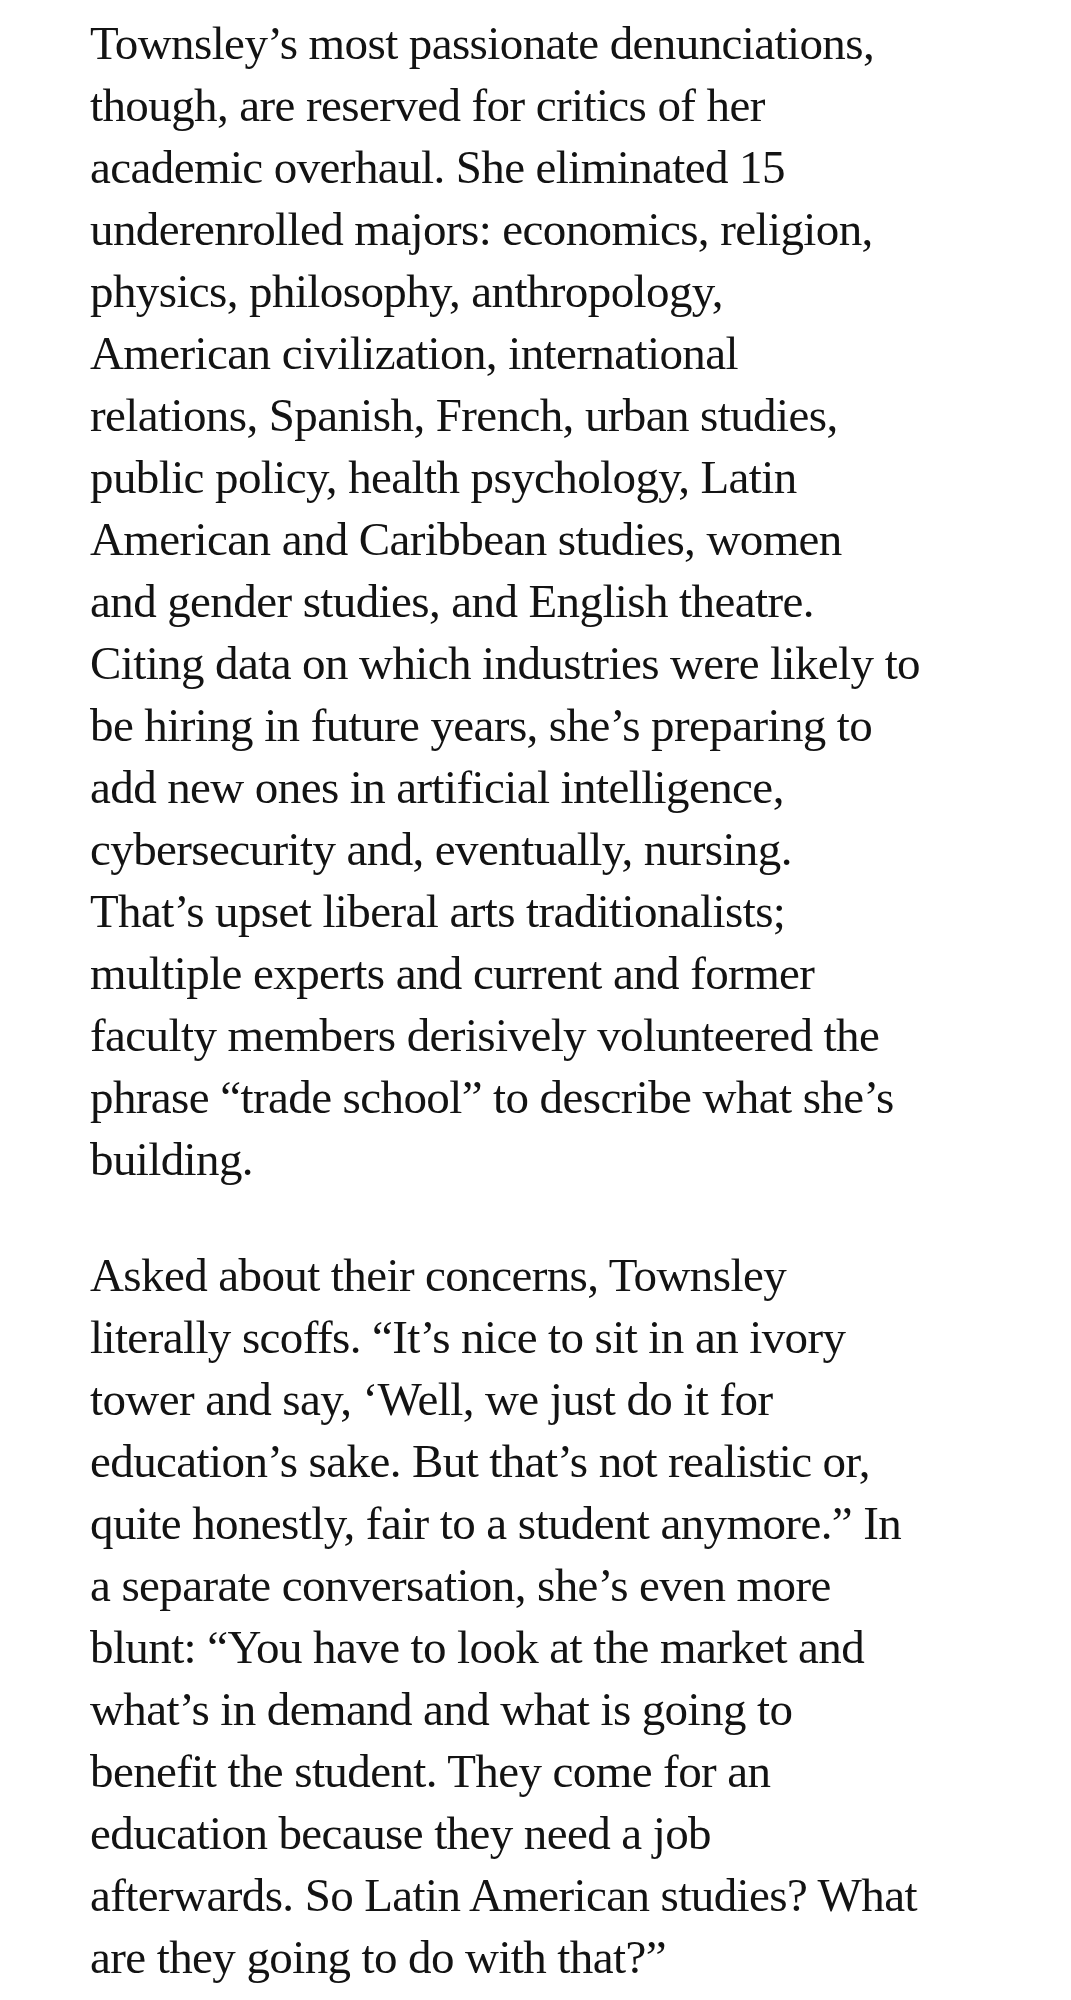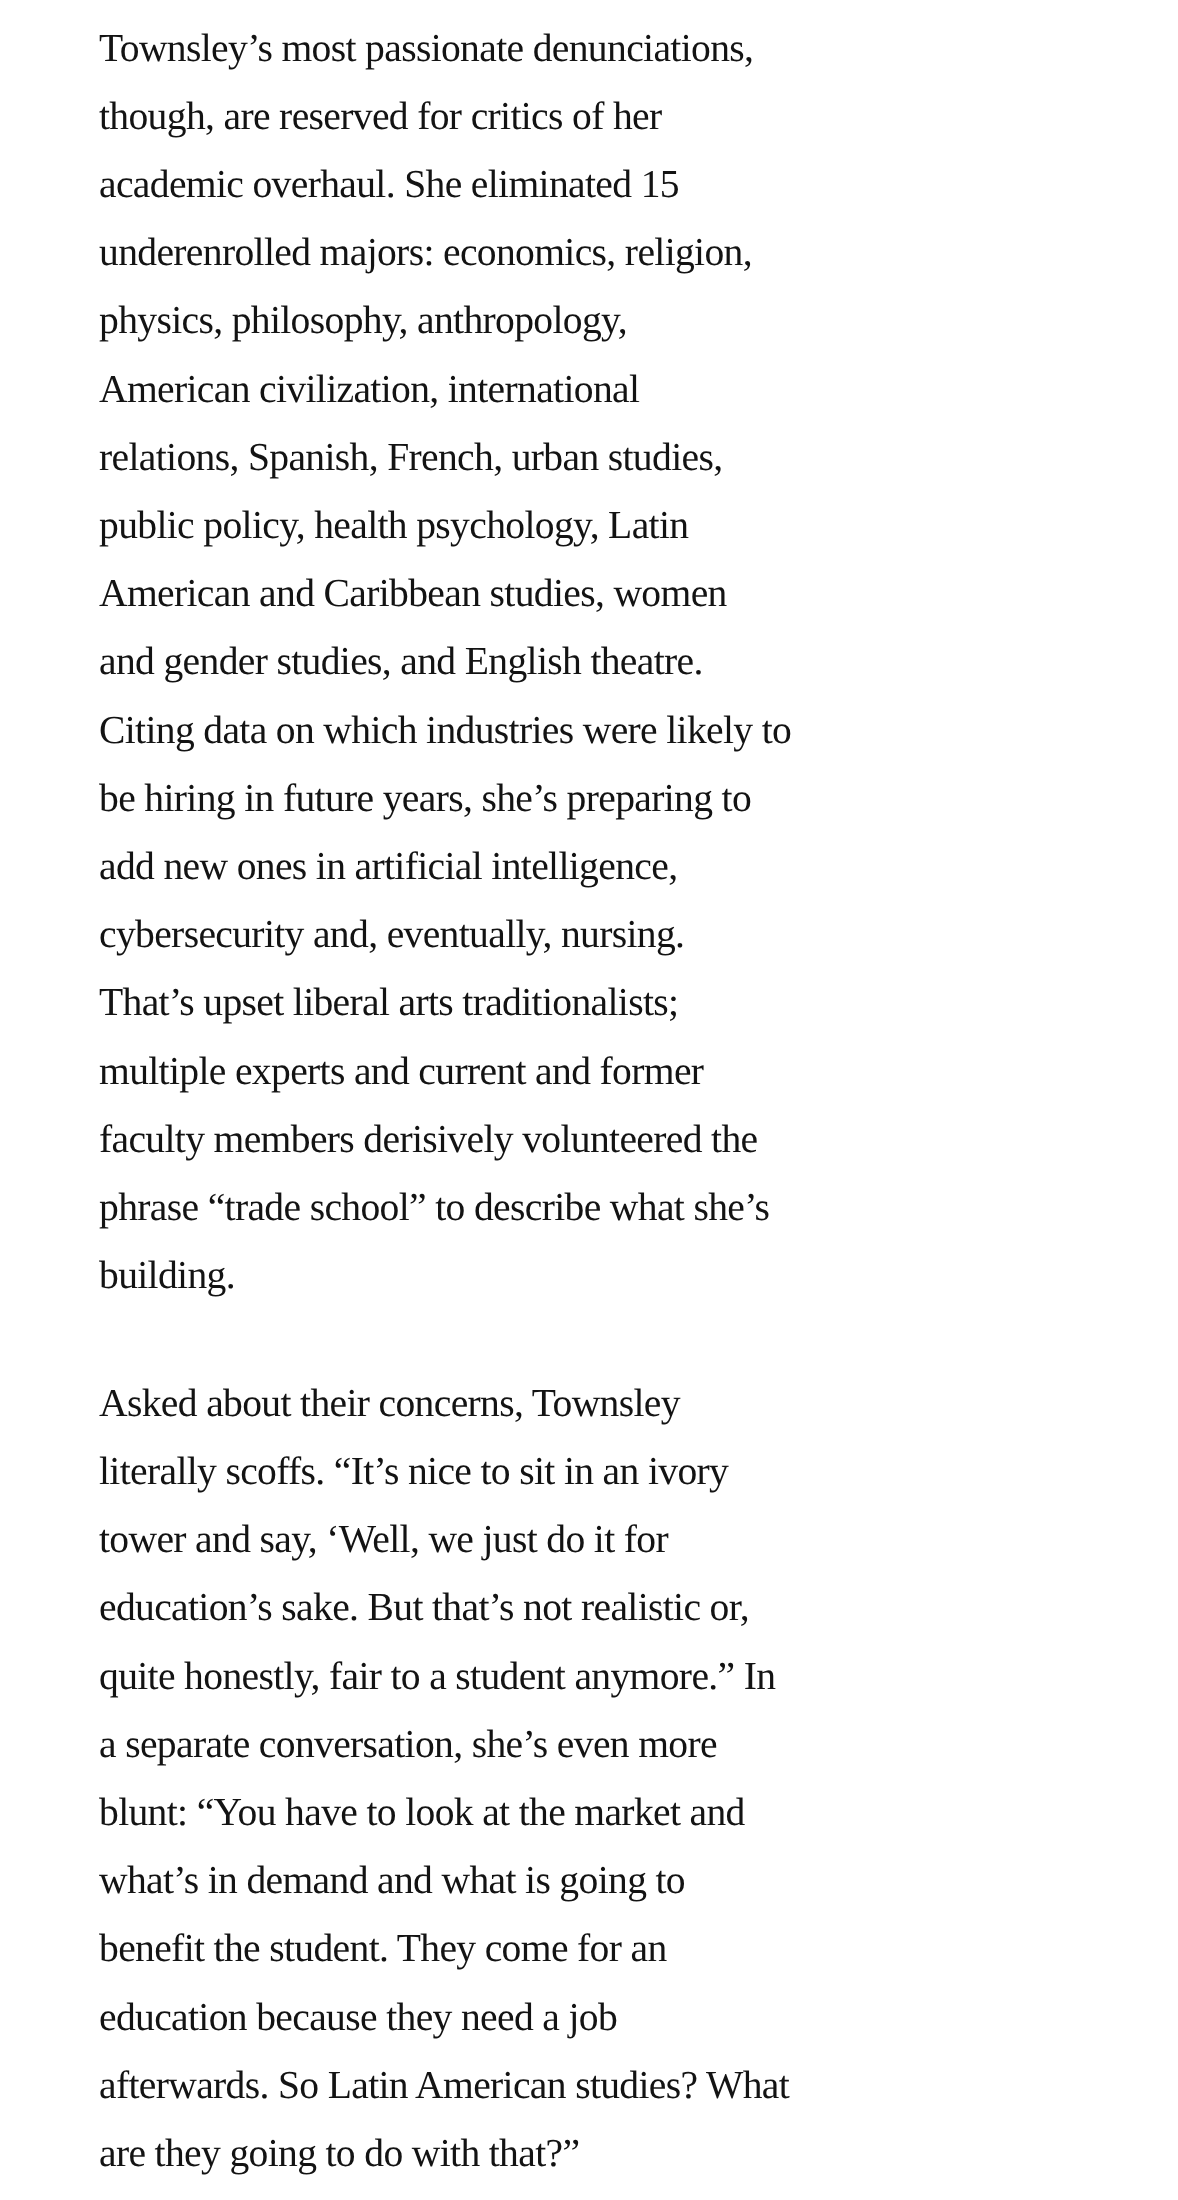--- a/index.html
+++ b/index.html
@@ -10,21 +10,21 @@
   body {
     width: 1071px;
     height: 2000px;
     overflow: hidden;
   }
   .article-body {
     box-sizing: border-box;
     width: 1071px;
     padding: 12px 70px 0 90px;
     font-family: "Liberation Serif", "DejaVu Serif", serif;
-    font-size: 36px;
+    font-size: 47px;
     line-height: 62px;
     letter-spacing: -0.6px;
     color: #131313;
     text-rendering: optimizeLegibility;
   }
   .article-body p {
     margin: 0 0 54px 0;
     padding: 0;
   }
 </style>

